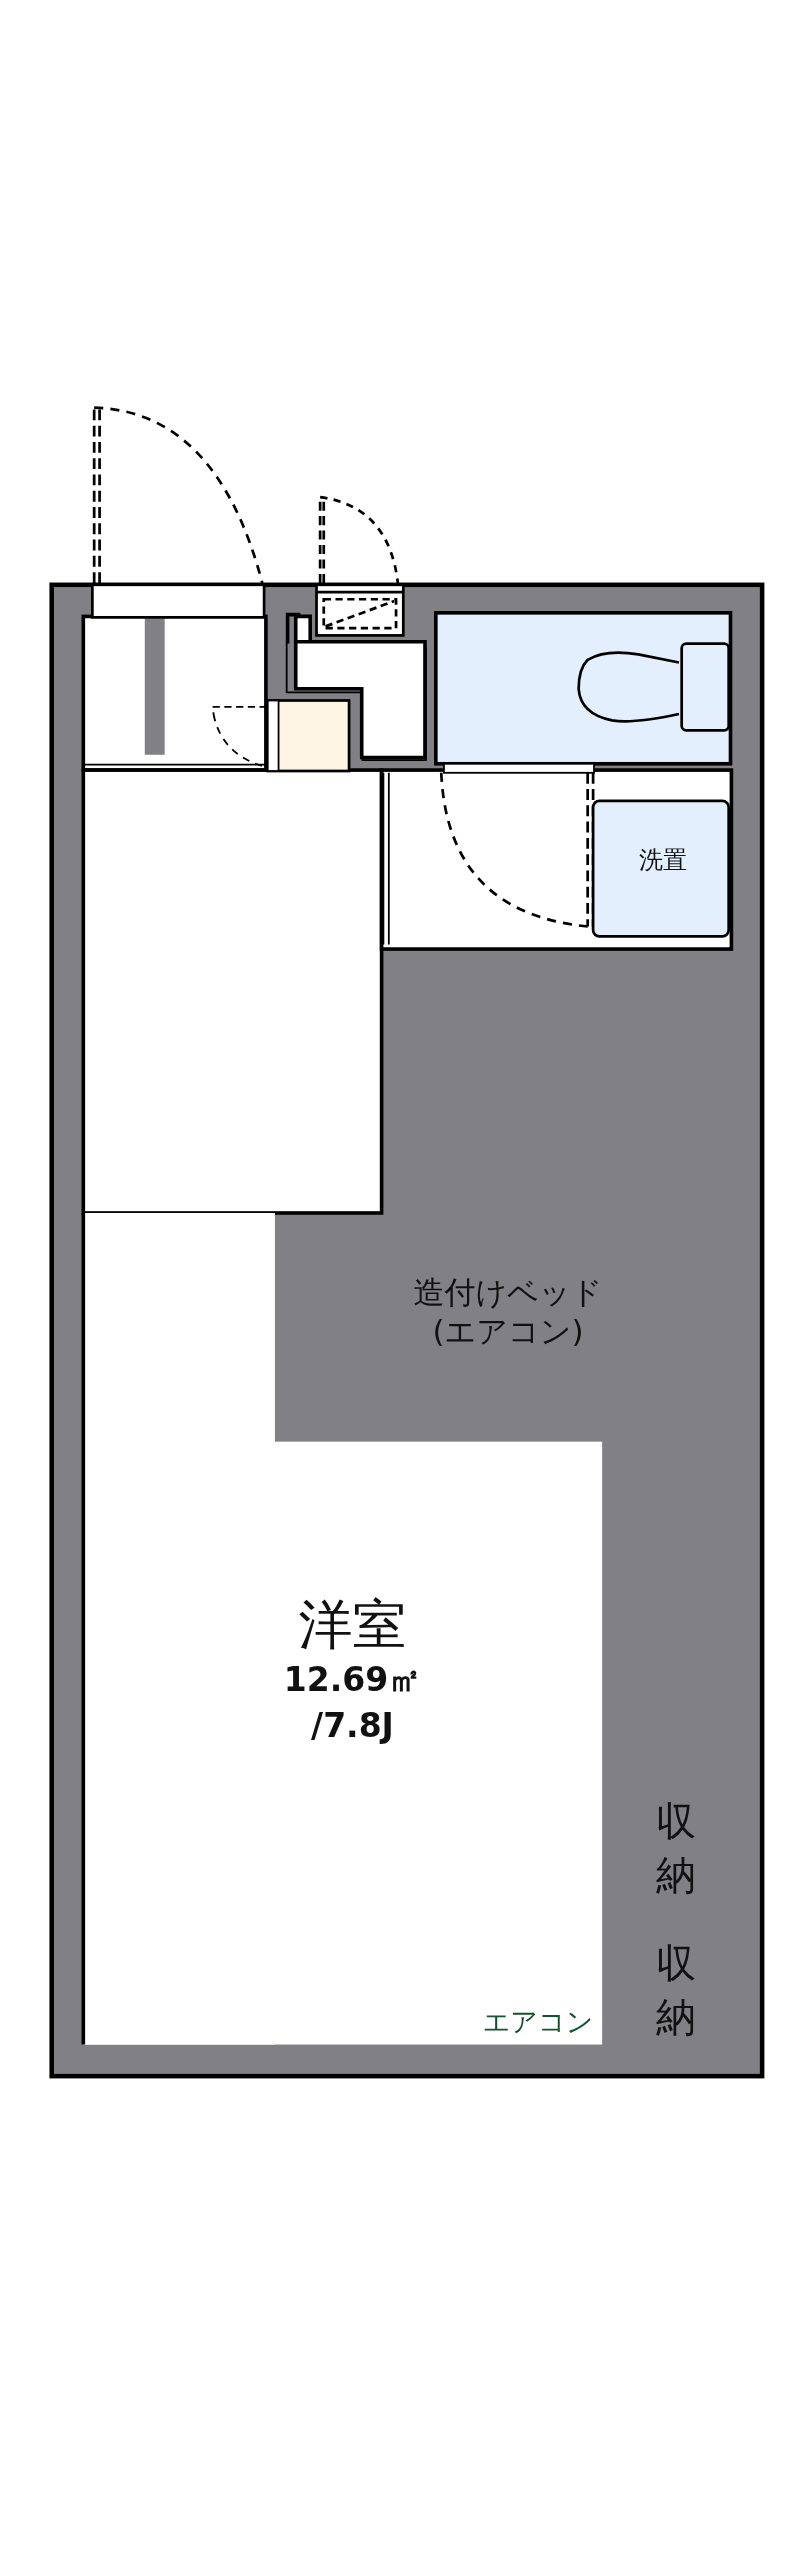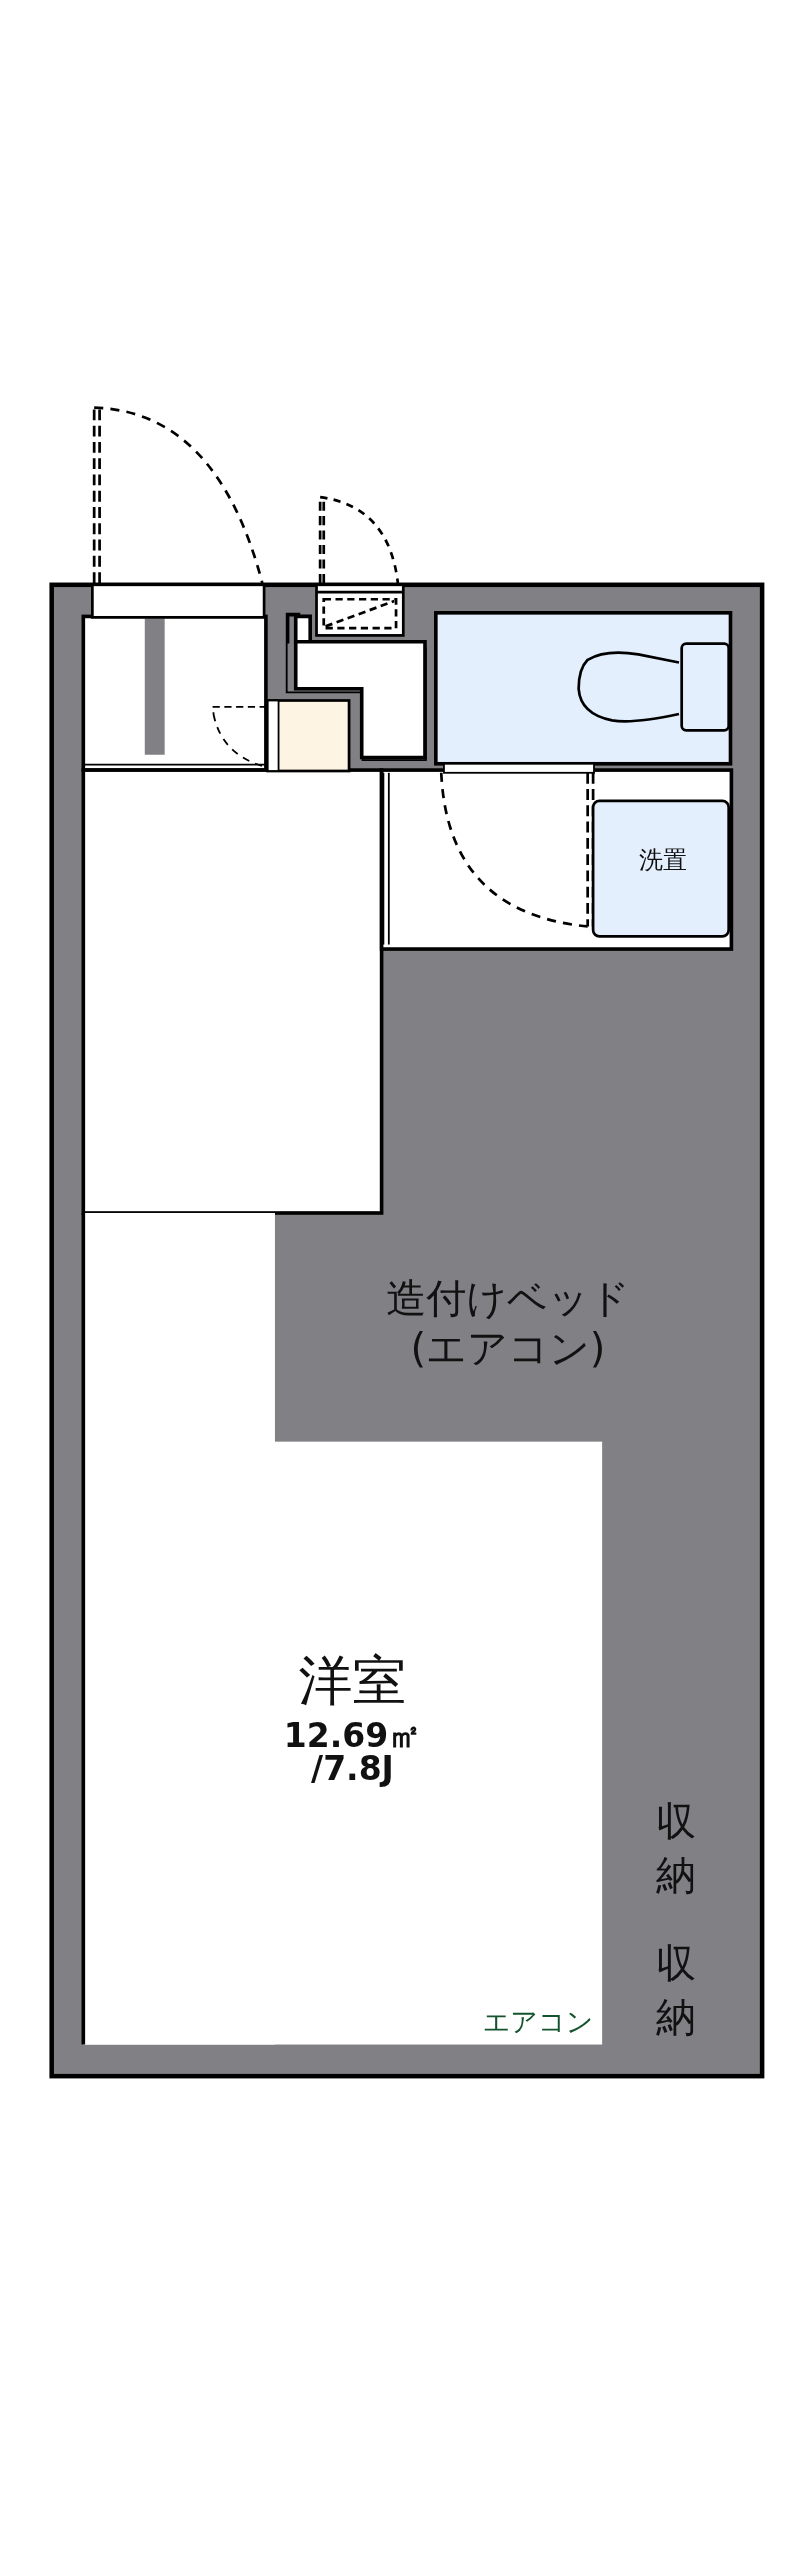--- a/index.html
+++ b/index.html
@@ -1,21 +1,21 @@
 <!DOCTYPE html>
 <html style="font-size:14.5px"><head>
 <meta charset="utf-8">
 <style>
   html,body{margin:0;padding:0;background:#ffffff;}
   body{width:812px;height:2576px;position:relative;overflow:hidden;font-family:"DejaVu Sans","Liberation Sans",sans-serif;}
   #plan{position:absolute;left:0;top:0;width:812px;height:2576px;}
   .lbl{position:absolute;color:#111;font-family:"DejaVu Sans",sans-serif;text-align:center;white-space:nowrap;line-height:1;}
   .room-name{font-size:54px;}
   .room-area{font-size:33px;font-weight:bold;}
-  .bed-label{font-size:40px;line-height:1.25;}
+  .bed-label{font-size:31px;line-height:1.25;}
   .small{font-size:24px;}
   .vert{font-size:40px;line-height:1.35;}
   .ac{font-size:27px;color:#14532d;}
 </style>
 </head>
 <body>
 
 
 
 <svg id="plan" viewBox="0 0 898 2850" xmlns="http://www.w3.org/2000/svg">
@@ -188,24 +188,24 @@
 
 
 
 <div class="lbl small" style="left:604px;top:848px;width:118px;">洗置</div>
 
 <div class="lbl bed-label" style="left:285px;top:1273px;width:446px;">
   <div>造付けベッド</div>
   <div>(エアコン)</div>
 </div>
 
-<div class="lbl" style="left:235px;top:1654px;width:235px;">
+<div class="lbl" style="left:235px;top:1598px;width:235px;">
   <div class="room-name">洋室</div>
   <div class="room-area" style="margin-top:11px;">12.69㎡</div>
-  <div class="room-area" style="margin-top:0;">/7.8J</div>
+  <div class="room-area" style="margin-top:13px;">/7.8J</div>
 </div>
 
 <div class="lbl vert" style="left:623px;top:1794px;width:106px;">
   <div>収</div>
   <div>納</div>
 </div>
 
 <div class="lbl vert" style="left:623px;top:1936px;width:106px;">
   <div>収</div>
   <div>納</div>

